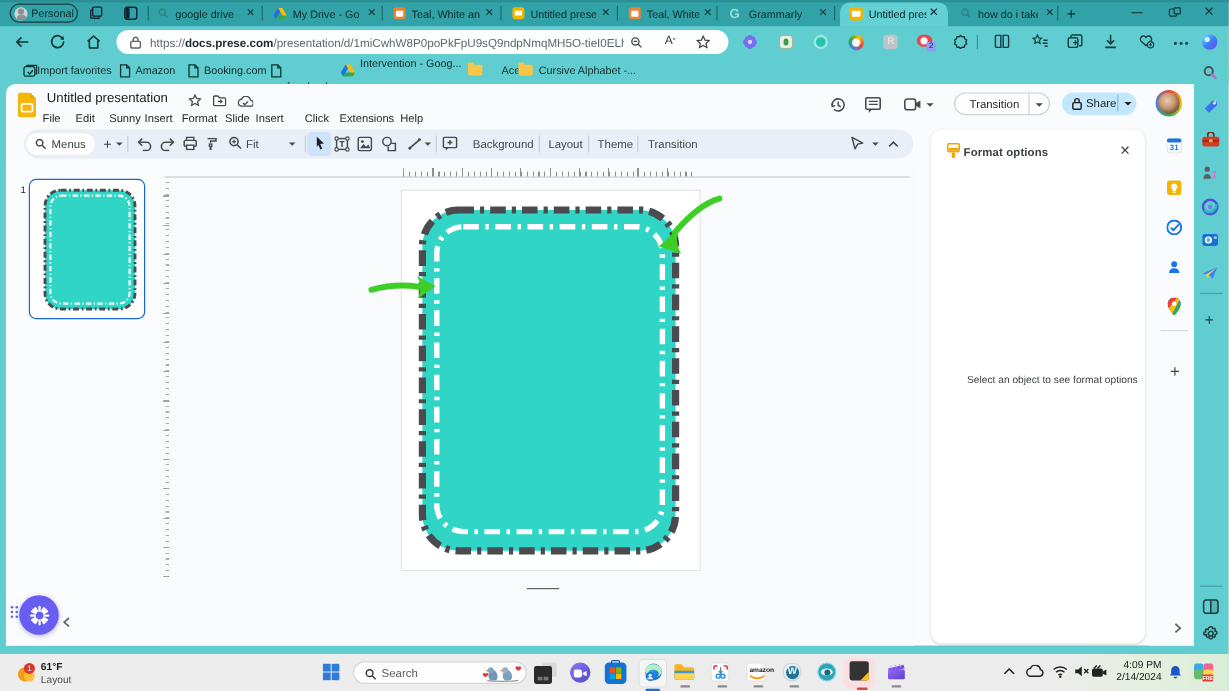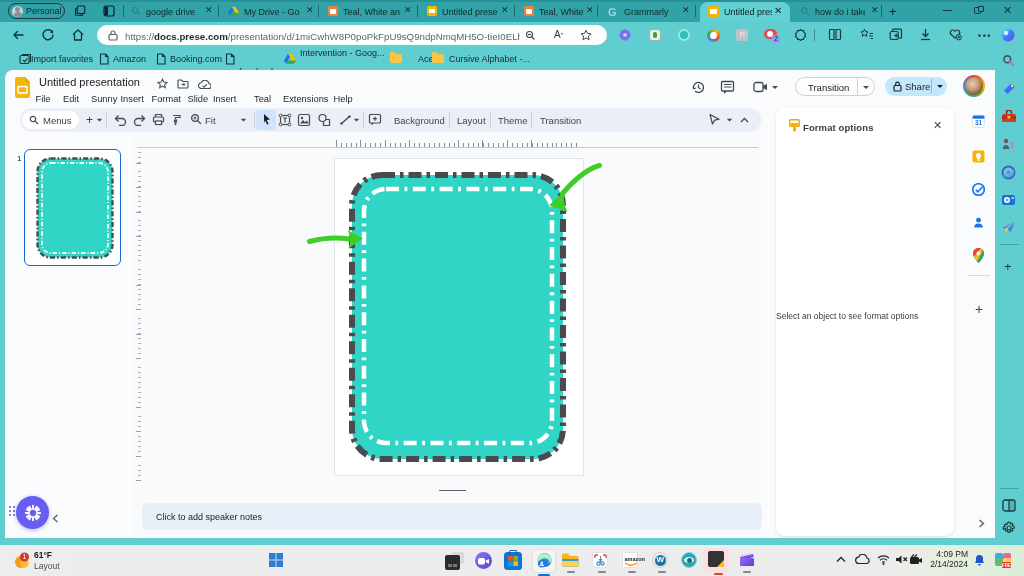--- a/index.html
+++ b/index.html
@@ -264,21 +264,21 @@
         <path d="M3.6 8.5a2.9 2.9 0 0 1-.3-5.8 3.9 3.9 0 0 1 7.5.8A2.5 2.5 0 0 1 10.4 8.5z" fill="none" stroke="#454a4e" stroke-width="1.1"></path>
         <path d="M4.5 5.8l1.5 1.5 2.8-2.8" fill="none" stroke="#454a4e" stroke-width="1.1"></path>
       </svg>
     <div class="abs menu" style="left:30.5px;top:24px">File</div>
     <div class="abs menu" style="left:58px;top:24px">Edit</div>
     <div class="abs menu" style="left:86px;top:24px">Sunny</div>
     <div class="abs menu" style="left:115.5px;top:24px">Insert</div>
     <div class="abs menu" style="left:146.5px;top:24px">Format</div>
     <div class="abs menu" style="left:182.5px;top:24px">Slide</div>
     <div class="abs menu" style="left:208px;top:24px">Insert</div>
-    <div class="abs menu" style="left:249px;top:24px">Teal</div>
+    <div class="abs menu" style="left:249px;top:24px">Click</div>
     <div class="abs menu" style="left:278px;top:24px">Extensions</div>
     <div class="abs menu" style="left:328.5px;top:24px">Help</div>
 
     <svg class="abs" style="left:686px;top:10px" width="15" height="15" viewBox="0 0 15 15">
         <path d="M2.5 7.5a5 5 0 1 1 1.5 3.5" fill="none" stroke="#454a4e" stroke-width="1.3"></path>
         <path d="M2.2 6.2 2.5 8.8 5 8" fill="none" stroke="#454a4e" stroke-width="1.2"></path>
         <path d="M7.5 4.5v3.2l2.2 1.3" fill="none" stroke="#454a4e" stroke-width="1.2"></path>
       </svg>
     <svg class="abs" style="left:715px;top:10px" width="15" height="15" viewBox="0 0 15 15">
         <rect x="1.5" y="1.5" width="12" height="9.5" rx="1" fill="none" stroke="#454a4e" stroke-width="1.3"></rect>
@@ -435,23 +435,20 @@
 
       <svg class="abs" style="left:160px;top:20px" width="320" height="100" viewBox="0 0 320 100">
         <path d="M16.5 86.5c13-3.5 27-4.5 39-2.5" fill="none" stroke="#3ecf27" stroke-width="5" stroke-linecap="round"></path>
         <path d="M54.5 75 Q59.5 83.5 55.5 93.5 L70 83.5 Z" fill="#3ecf27"></path>
         <path d="M306.5 10.5c-11.5 3-24.5 13.5-37 28" fill="none" stroke="#3ecf27" stroke-width="5" stroke-linecap="round"></path>
         <path d="M273.5 34 Q268 45 274.5 56.5 L256 50.5 Z" fill="#3ecf27"></path>
       </svg>
       <div class="abs" style="left:306px;top:354.5px;width:27px;height:1.6px;background:#5f6368"></div>
     </div>
 
-    <div class="abs" id="notes">
-        <span style="position:absolute;left:14px;top:9px;font-size:9px;color:#202124">Click to add speaker notes</span>
-      </div>
 
     <div class="abs" style="left:3px;top:433px;width:8px;height:12px">
       <svg width="8" height="12" viewBox="0 0 8 12">
           <g fill="#5e6bd8">
             <circle cx="2" cy="2" r="1.1"></circle>
             <circle cx="6" cy="2" r="1.1"></circle>
             <circle cx="2" cy="6" r="1.1"></circle>
             <circle cx="6" cy="6" r="1.1"></circle>
             <circle cx="2" cy="10" r="1.1"></circle>
             <circle cx="6" cy="10" r="1.1"></circle>
@@ -512,21 +509,21 @@
     </div>
 
     <div class="abs" id="fpanel">
       <svg class="abs" style="left:13px;top:11px" width="11" height="14" viewBox="0 0 11 14">
           <rect x="0.7" y="0.7" width="9.6" height="6.6" rx="1.2" fill="none" stroke="#f2a600" stroke-width="1.4"></rect>
           <rect x="1.6" y="4.2" width="7.8" height="2.4" fill="#f2a600"></rect>
           <rect x="4.2" y="8" width="2.6" height="4.6" rx="0.8" fill="#f2a600"></rect>
         </svg>
       <div class="abs" style="left:27px;top:13.5px;font-size:9.5px;color:#3c4043;font-weight:bold;letter-spacing:.1px">Format options</div>
       <div class="abs" style="left:157px;top:11px;font-size:11px;color:#444">✕</div>
-      <div class="abs" style="left:0;top:203px;width:178px;font-size:8.5px;color:#3c4043">Select an object to see format options</div>
+      <div class="abs" style="left:12px;top:203px;width:178px;text-align:center;font-size:8.5px;color:#3c4043">Select an object to see format options</div>
     </div>
   </div>
 
   <div class="abs" id="esidebar" style="left:995px;top:48px;width:29px;height:490px">
     <svg class="abs" style="left:7px;top:6px" width="13" height="13" viewBox="0 0 13 13">
         <circle cx="5.3" cy="5.3" r="3.4" fill="none" stroke="#4a5257" stroke-width="1.6"></circle>
         <line x1="7.9" y1="7.9" x2="11" y2="11" stroke="#c85dd6" stroke-width="1.8" stroke-linecap="round"></line>
       </svg>
     <svg class="abs" style="left:7px;top:34px" width="14" height="14" viewBox="0 0 14 14">
         <path d="M2 8.5 8.5 2l3.5.2.2 3.5L5.5 12z" fill="#3d6ef7"></path>
@@ -581,20 +578,38 @@
         <text x="10.5" y="7.2" font-size="6.5" fill="#fff" text-anchor="middle" font-family="Liberation Sans">1</text>
       </svg>
     <div class="abs" style="left:34px;top:4.5px;font-size:8.5px;color:#1b1b1b;font-weight:bold">61°F</div>
     <div class="abs" style="left:34px;top:15.5px;font-size:8.5px;color:#4c4c4c">Layout</div>
     <svg class="abs" style="left:269px;top:8px" width="14" height="14" viewBox="0 0 14 14">
         <rect x="0" y="0" width="6.6" height="6.6" fill="#2e7cd6"></rect>
         <rect x="7.4" y="0" width="6.6" height="6.6" fill="#2e7cd6"></rect>
         <rect x="0" y="7.4" width="6.6" height="6.6" fill="#2e7cd6"></rect>
         <rect x="7.4" y="7.4" width="6.6" height="6.6" fill="#2e7cd6"></rect>
       </svg>
+    <div class="abs" style="left:294px;top:6px;width:145px;height:19px;background:#fdfdfd;border:1px solid #d8d8d8;border-radius:10px">
+      <svg class="abs" style="left:9px;top:4.5px" width="10" height="10" viewBox="0 0 10 10">
+          <circle cx="4" cy="4" r="2.8" fill="none" stroke="#333" stroke-width="1.2"></circle>
+          <line x1="6.2" y1="6.2" x2="9" y2="9" stroke="#333" stroke-width="1.2"></line>
+        </svg>
+      <div class="abs" style="left:23px;top:4px;font-size:9.5px;color:#5a5a5a">Search</div>
+      <svg class="abs" style="left:106px;top:1.5px" width="34" height="17" viewBox="0 0 34 17">
+          <path d="M5 13c3 1 22 1 26 0" stroke="#9a9a9a" stroke-width="1" fill="none"></path>
+          <path d="M8 13C6 12 5.5 9 6.5 6.5 7.5 4 10 3.5 11.5 5l1.5 2c1.2 2 .8 4.5-.5 5.8z" fill="#6f97b8"></path>
+          <circle cx="8" cy="4.5" r="2.4" fill="#87a9c2"></circle>
+          <path d="M5.7 4.2 3.6 4.8l2 .9z" fill="#e07a30"></path>
+          <path d="M20 13c-2-1-2.5-4-1.5-6.5 1-2.5 3.5-3 5-1.5l1.5 2c1.2 2 .8 4.5-.5 5.8z" fill="#7ba2bd"></path>
+          <circle cx="20" cy="4.5" r="2.4" fill="#92b2c8"></circle>
+          <path d="M17.7 4.2l-2.1.6 2 .9z" fill="#e07a30"></path>
+          <path d="M28 2.2c.9-1 2.4-.6 2.7.5.3-1.1 1.8-1.5 2.7-.5.8.9.4 2.2-2.7 4-3.1-1.8-3.5-3.1-2.7-4z" fill="#e23b3b" transform="scale(0.8) translate(8,0)"></path>
+          <path d="M1.5 7.2c.7-.8 1.9-.5 2.1.4.2-.9 1.4-1.2 2.1-.4.6.7.3 1.7-2.1 3.1C1.2 8.9.9 7.9 1.5 7.2z" fill="#e23b3b"></path>
+        </svg>
+    </div>
     <div class="abs" style="left:445px;top:7px;width:19px;height:18px">
         <div style="position:absolute;right:0;top:0;width:12px;height:12px;background:#d9d9d9;border-radius:2px"></div>
         <div style="position:absolute;left:0;top:3px;width:15px;height:15px;background:#2b2b2b;border-radius:2px"></div>
         <div style="position:absolute;left:2.5px;top:11.5px;width:4px;height:3px;background:#777"></div>
         <div style="position:absolute;left:8px;top:11.5px;width:4px;height:3px;background:#777"></div>
       </div>
     <div class="abs" style="left:475px;top:7px;width:17px;height:17px;border-radius:50%;background:linear-gradient(135deg,#8b7bf5,#4f46c8)">
         <svg style="position:absolute;left:3px;top:4.5px" width="11" height="9" viewBox="0 0 11 9">
           <rect x="0" y="1" width="7" height="6.6" rx="1.8" fill="#fff"></rect>
           <path d="M7.6 3.8 11 1.9v4.8L7.6 4.9z" fill="#fff"></path>

